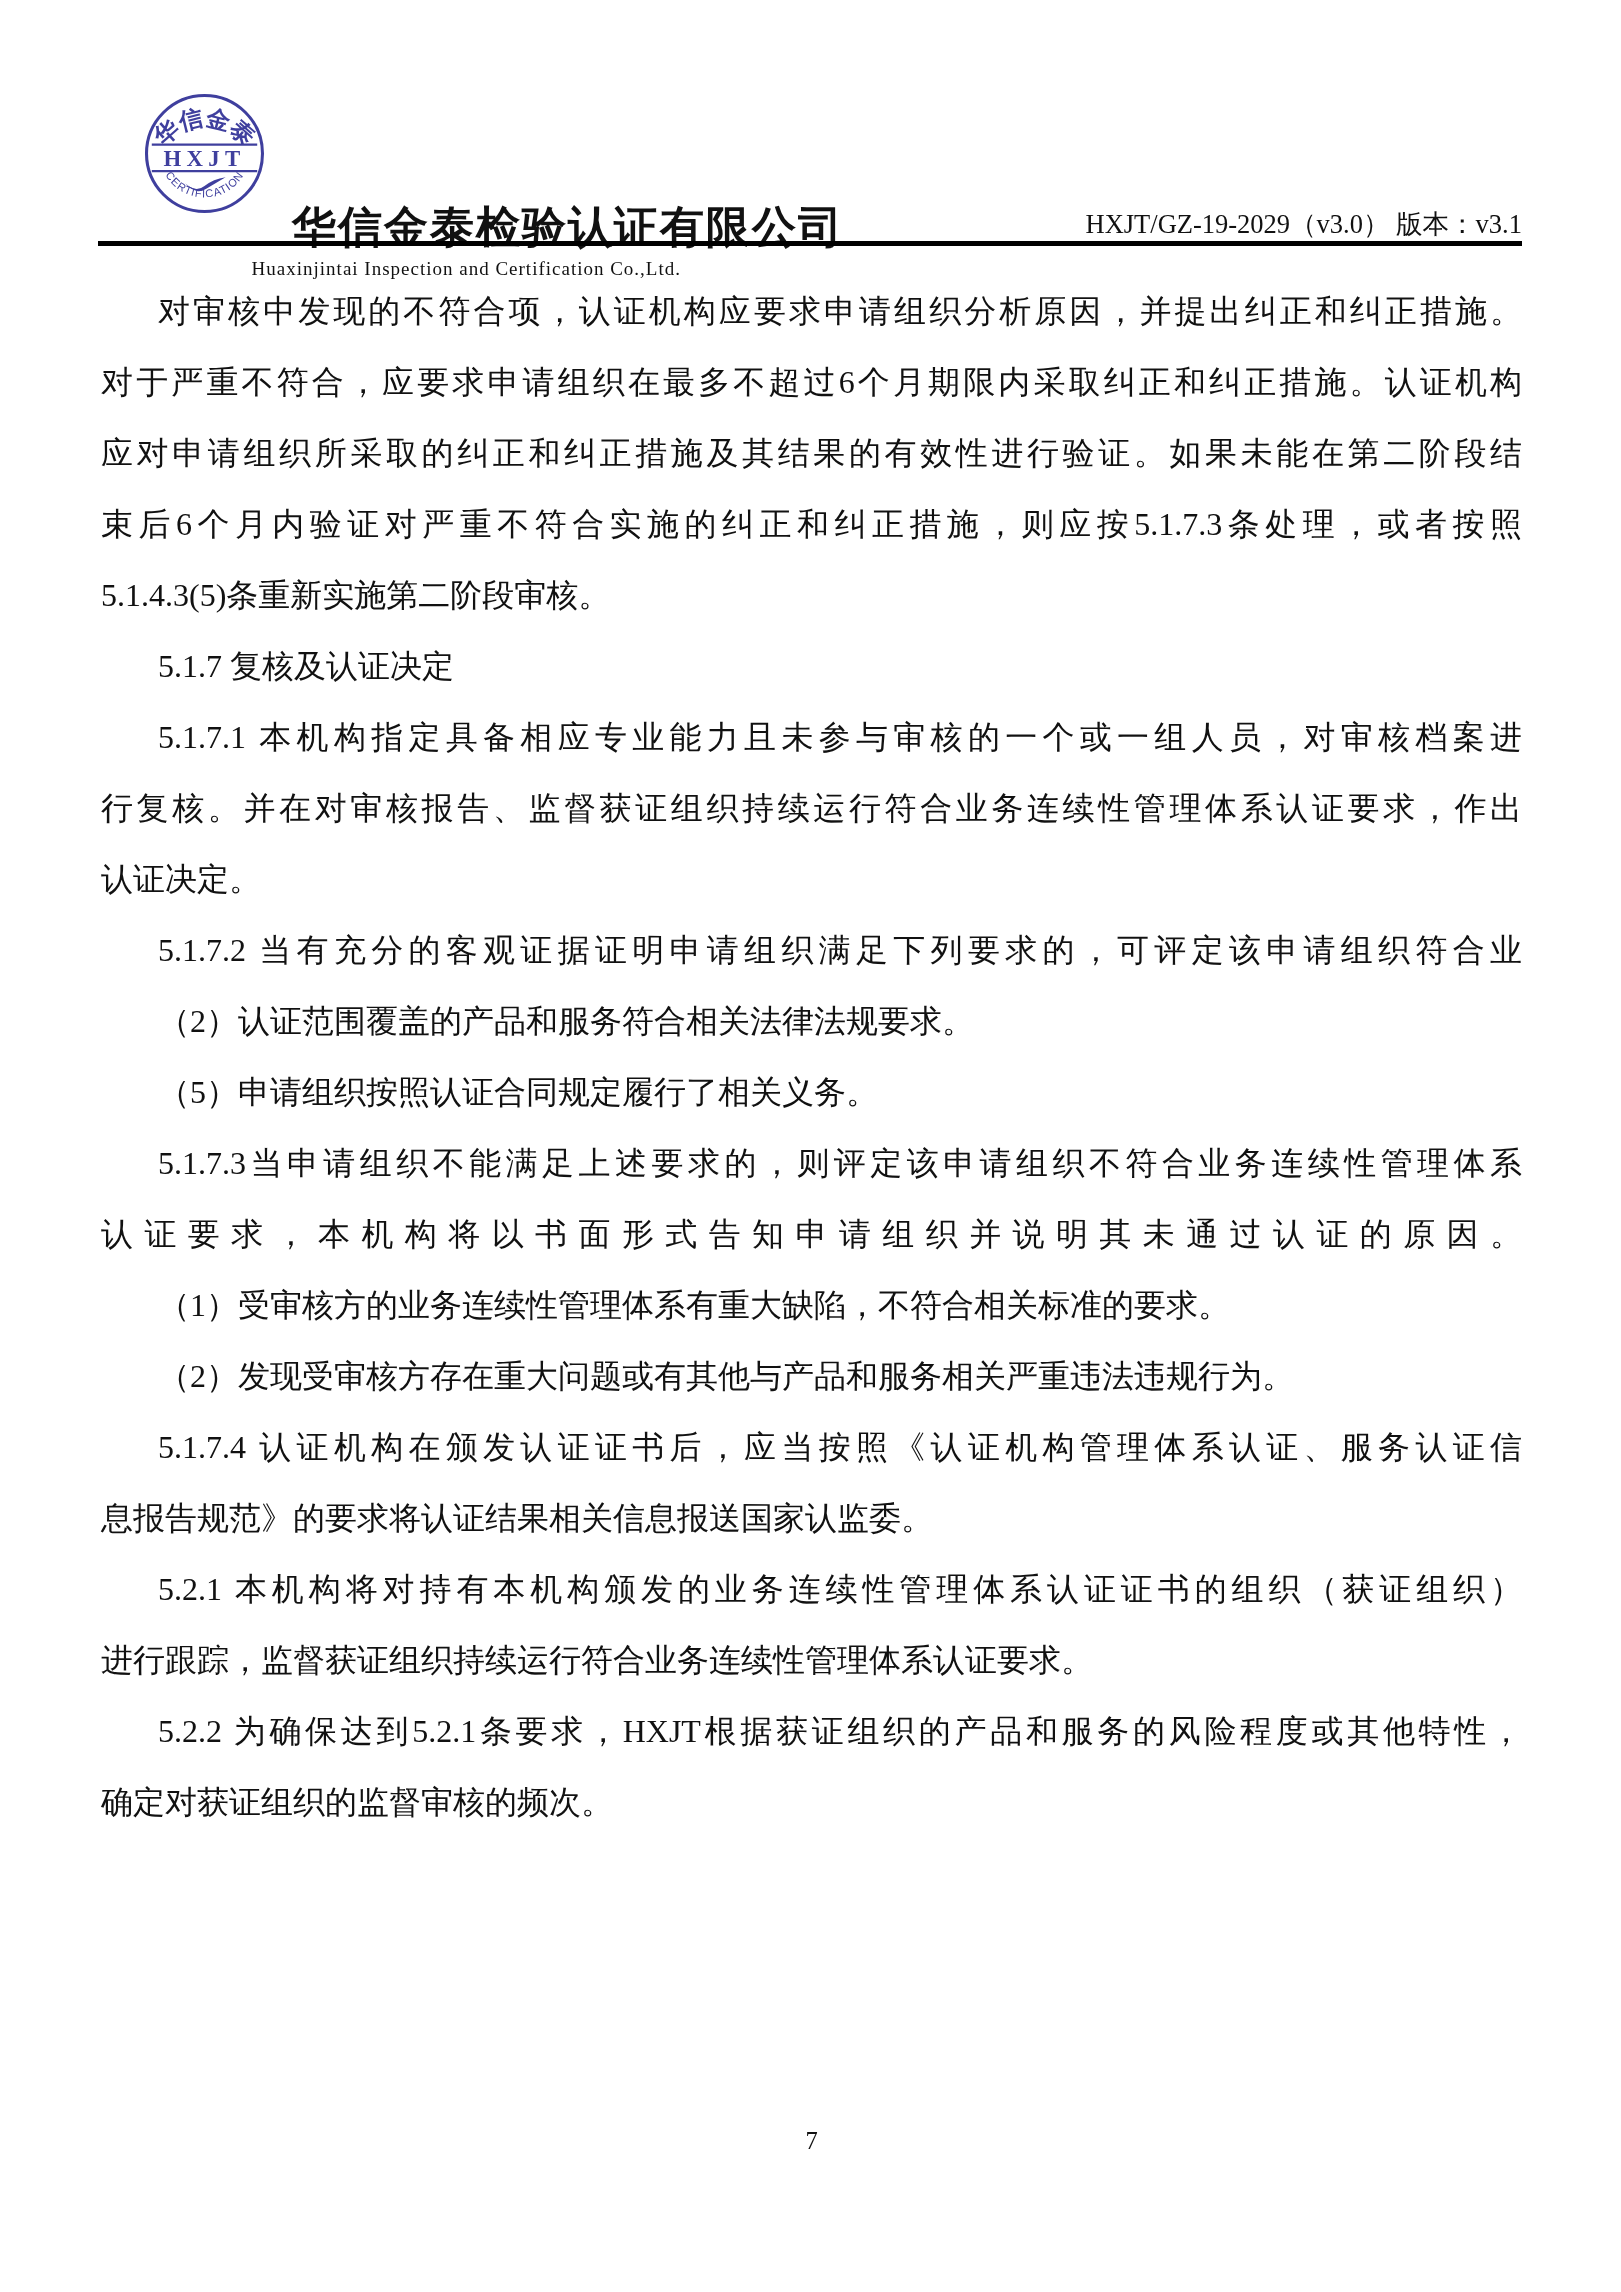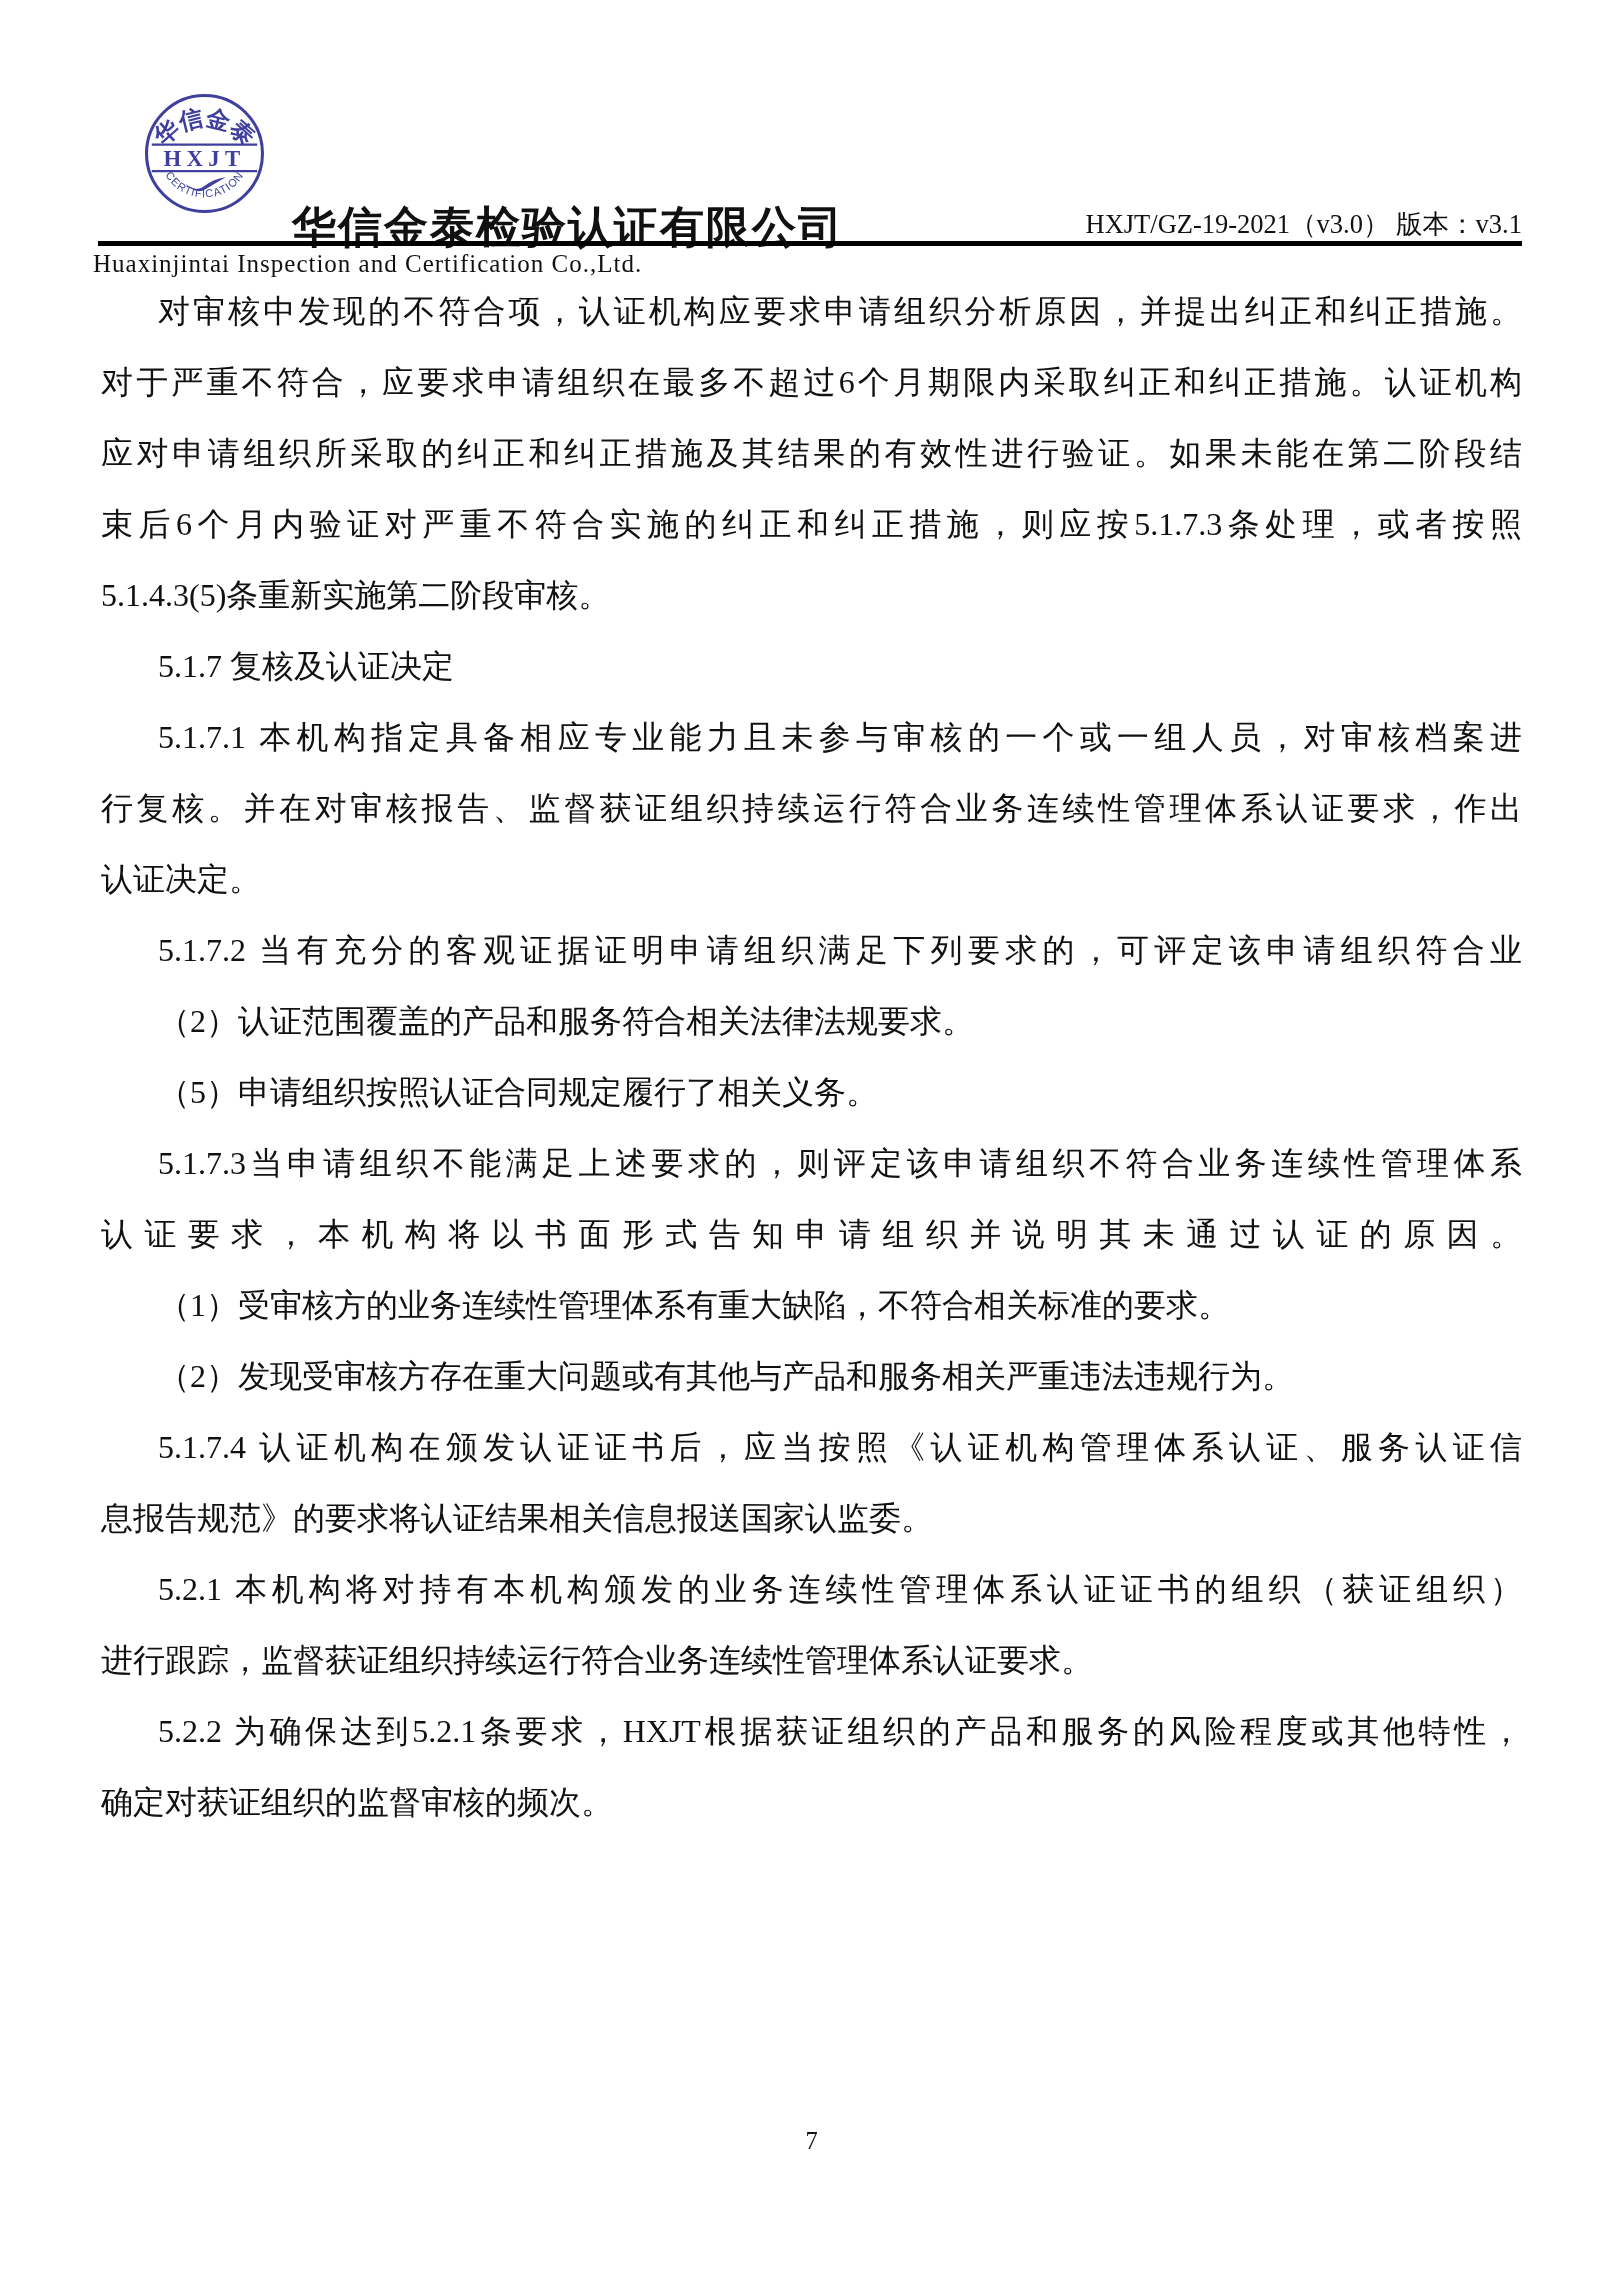--- a/index.html
+++ b/index.html
@@ -20,22 +20,22 @@
   }
   .doc-number{
     position:absolute;right:99px;top:206px;width:686px;
     font-size:26.5px;text-align:right;white-space:nowrap;
   }
   .header-rule{
     position:absolute;left:98px;top:241px;width:1424px;height:4.9px;
     background:#000000;
   }
   .company-en{
-    position:absolute;left:93px;top:250px;width:588px;
-    font-size:25px;text-align:left;letter-spacing:1px;white-space:nowrap;
+    position:absolute;left:93px;top:258px;width:588px;
+    font-size:19px;text-align:right;letter-spacing:1px;white-space:nowrap;
   }
 
   
   .body-text{
     position:absolute;left:101px;top:276px;width:1421px;
     font-size:32px;line-height:71px;
   }
   .ln{white-space:nowrap;}
   .ln.ind{text-indent:57px;}
   .ln.fill{
@@ -68,21 +68,21 @@
     <line x1="10" y1="60" x2="130" y2="60" stroke="#3f3f9e" stroke-width="2.5"></line>
     <text x="70" y="84" text-anchor="middle" fill="#3f3f9e" font-size="26" font-weight="bold" letter-spacing="6" font-family="Liberation Serif, DejaVu Serif, serif">HXJT</text>
     <line x1="10" y1="90" x2="130" y2="90" stroke="#3f3f9e" stroke-width="2.5"></line>
     <path d="M48,104 Q60,115 70,107 Q80,99 94,97 L72,110 Q60,118 48,104 Z" fill="#3f3f9e"></path>
     <text fill="#3f3f9e" font-size="12.5" letter-spacing="1" font-family="Liberation Sans, DejaVu Sans, sans-serif">
       <textPath href="#botArc" startOffset="50%" text-anchor="middle">CERTIFICATION</textPath>
     </text>
   </svg>
 
   <div class="company-cn">华信金泰检验认证有限公司</div>
-  <div class="doc-number">HXJT/GZ-19-2021（v3.0） 版本：v3.1</div>
+  <div class="doc-number">HXJT/GZ-19-2029（v3.0） 版本：v3.1</div>
   <div class="header-rule"></div>
   <div class="company-en">Huaxinjintai Inspection and Certification Co.,Ltd.</div>
 
   <div class="body-text">
     <div class="ln ind fill">对审核中发现的不符合项，认证机构应要求申请组织分析原因，并提出纠正和纠正措施。</div>
     <div class="ln fill">对于严重不符合，应要求申请组织在最多不超过6个月期限内采取纠正和纠正措施。认证机构</div>
     <div class="ln fill">应对申请组织所采取的纠正和纠正措施及其结果的有效性进行验证。如果未能在第二阶段结</div>
     <div class="ln fill">束后6个月内验证对严重不符合实施的纠正和纠正措施，则应按5.1.7.3条处理，或者按照</div>
     <div class="ln">5.1.4.3(5)条重新实施第二阶段审核。</div>
     <div class="ln ind">5.1.7 复核及认证决定</div>

